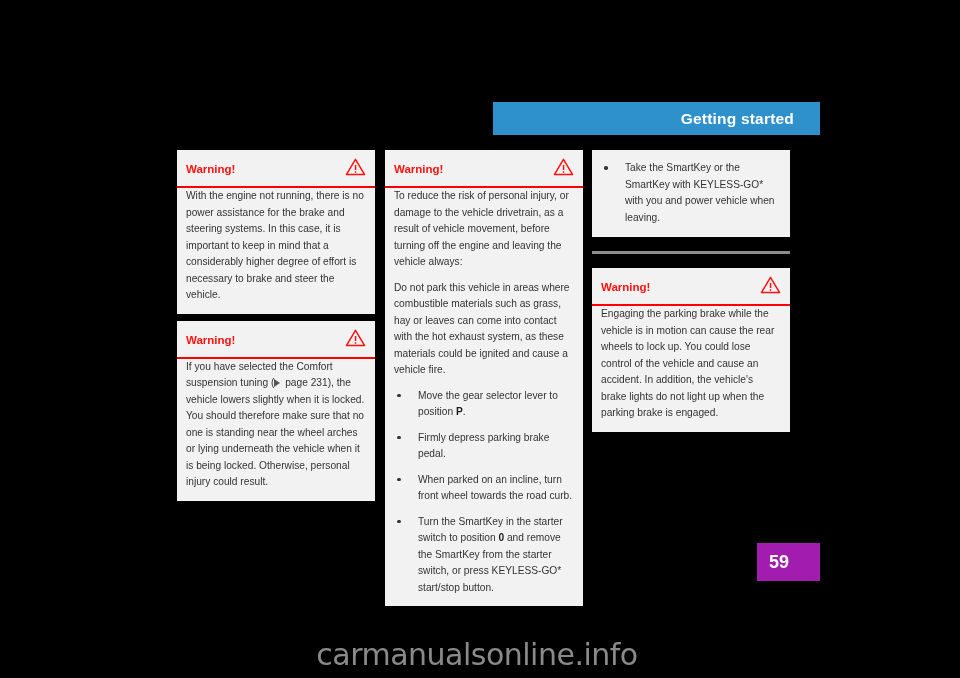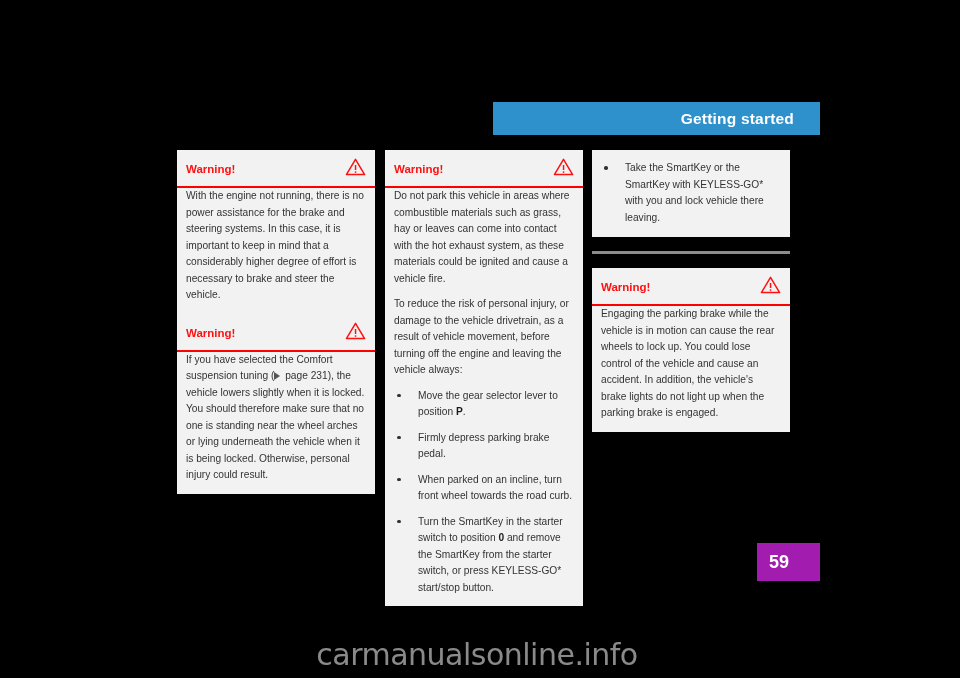--- a/index.html
+++ b/index.html
@@ -56,21 +56,21 @@
   }
   #col-1 { left: 177px; top: 150px; }
   #col-2 { left: 385px; top: 150px; }
   #col-3 { left: 592px; top: 150px; }
 
   
   .warning-box {
     background: #f2f2f2;
     width: 198px;
     box-sizing: border-box;
-    margin-bottom: 0;
+    margin-bottom: 7px;
   }
   .warning-head {
     position: relative;
     display: flex;
     align-items: center;
     justify-content: space-between;
     padding: 8px 9px 6px 9px;
     border-bottom: 2px solid #ff0000;
     box-sizing: border-box;
   }
@@ -220,35 +220,35 @@
     <div class="warning-box">
       <div class="warning-head">
         <span class="warning-title">Warning!</span>
         <span class="warning-triangle"><svg width="21" height="18" viewBox="0 0 21 18">
             <path d="M10.5 1.4 L19.6 16.6 L1.4 16.6 Z" fill="none" stroke="#ff1111" stroke-width="1.5" stroke-linejoin="round"></path>
             <rect x="9.8" y="7.0" width="1.5" height="5.0" fill="#ff1111"></rect>
             <rect x="9.8" y="13.3" width="1.5" height="1.5" fill="#ff1111"></rect>
           </svg></span>
       </div>
       <div class="warning-body">
+        <p>To reduce the risk of personal injury, or damage to the vehicle drivetrain, as a result of vehicle movement, before turning off the engine and leaving the vehicle always:</p>
         <p>Do not park this vehicle in areas where combustible materials such as grass, hay or leaves can come into contact with the hot exhaust system, as these materials could be ignited and cause a vehicle fire.</p>
-        <p>To reduce the risk of personal injury, or damage to the vehicle drivetrain, as a result of vehicle movement, before turning off the engine and leaving the vehicle always:</p>
         <ul class="bullets">
           <li><span class="dot"></span><span>Move the gear selector lever to position <b>P</b>.</span></li>
           <li><span class="dot"></span><span>Firmly depress parking brake pedal.</span></li>
           <li><span class="dot"></span><span>When parked on an incline, turn front wheel towards the road curb.</span></li>
           <li><span class="dot"></span><span>Turn the SmartKey in the starter switch to position <b>0</b> and remove the SmartKey from the starter switch, or press KEYLESS-GO* start/stop button.</span></li>
         </ul>
       </div>
     </div>
   </div>
 <div class="col" id="col-3">
     <div class="bullet-box">
       <ul class="bullets">
-        <li><span class="dot"></span><span>Take the SmartKey or the SmartKey with KEYLESS-GO* with you and lock vehicle there leaving.</span></li>
+        <li><span class="dot"></span><span>Take the SmartKey or the SmartKey with KEYLESS-GO* with you and power vehicle when leaving.</span></li>
       </ul>
     </div>
     <div class="divider"></div>
     <div class="warning-box">
       <div class="warning-head">
         <span class="warning-title">Warning!</span>
         <span class="warning-triangle"><svg width="21" height="18" viewBox="0 0 21 18">
             <path d="M10.5 1.4 L19.6 16.6 L1.4 16.6 Z" fill="none" stroke="#ff1111" stroke-width="1.5" stroke-linejoin="round"></path>
             <rect x="9.8" y="7.0" width="1.5" height="5.0" fill="#ff1111"></rect>
             <rect x="9.8" y="13.3" width="1.5" height="1.5" fill="#ff1111"></rect>

